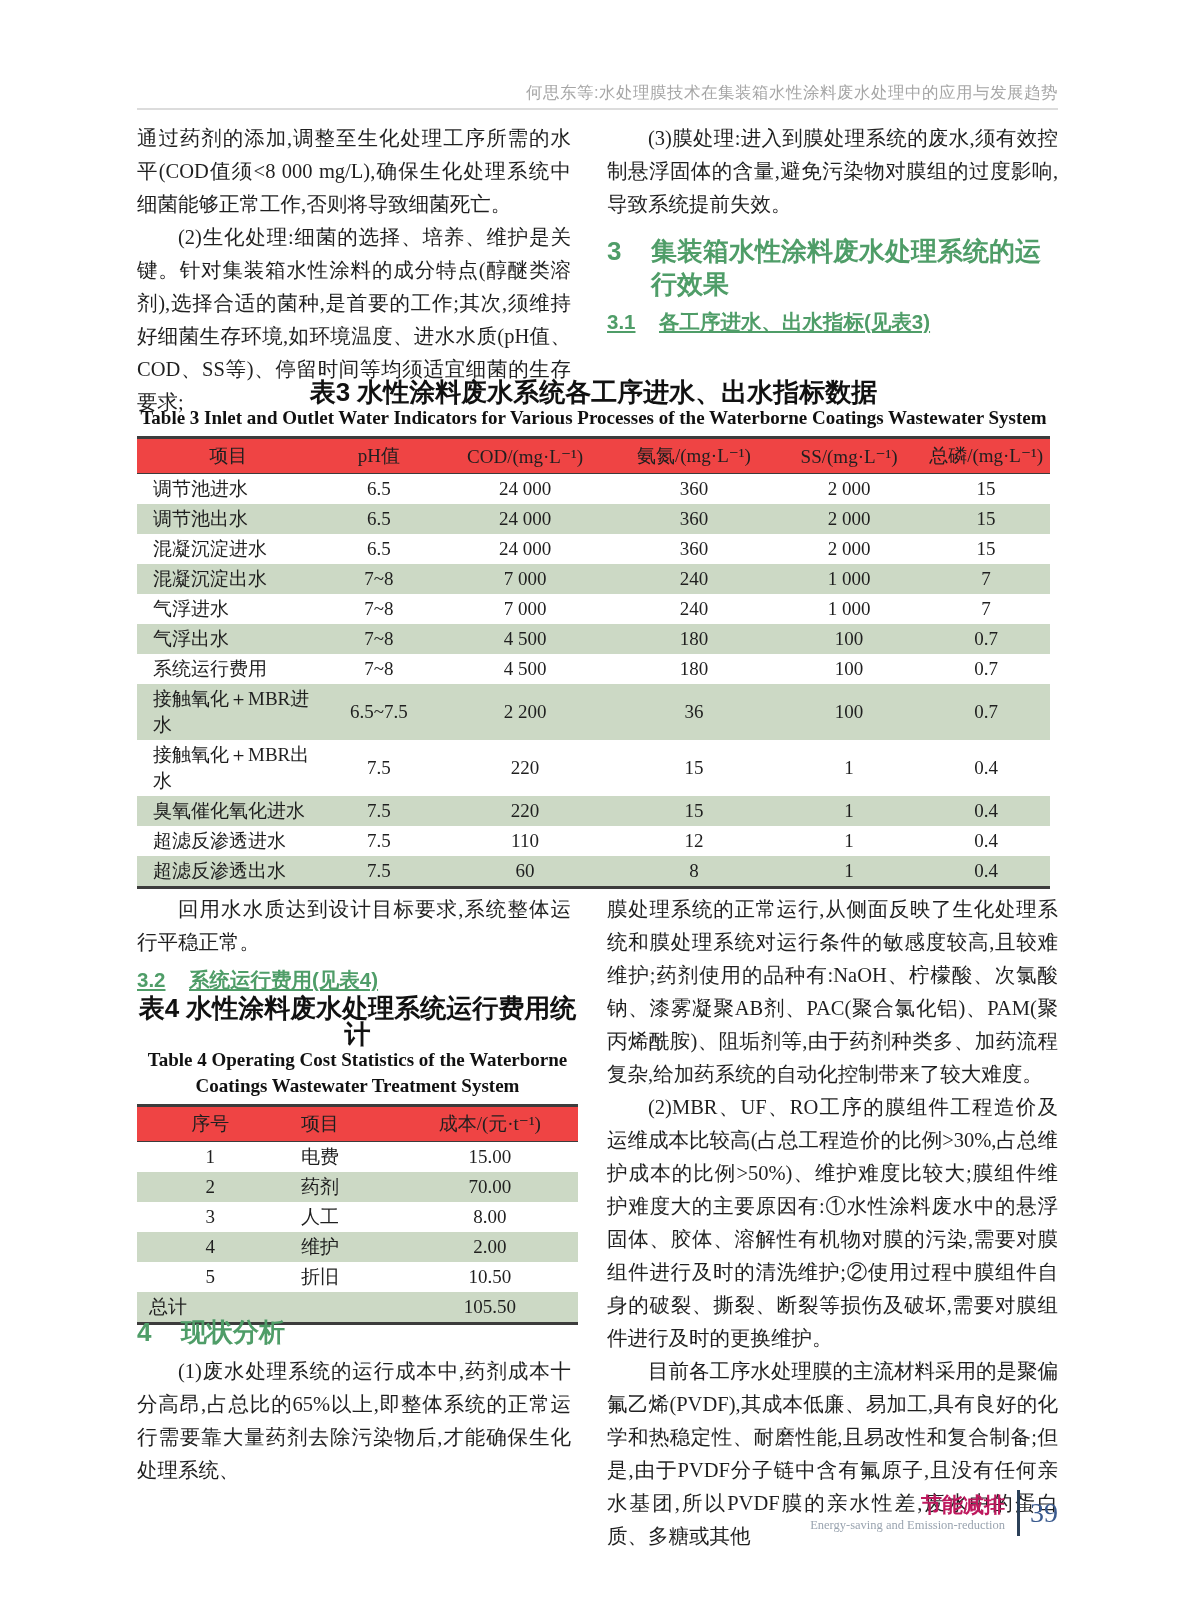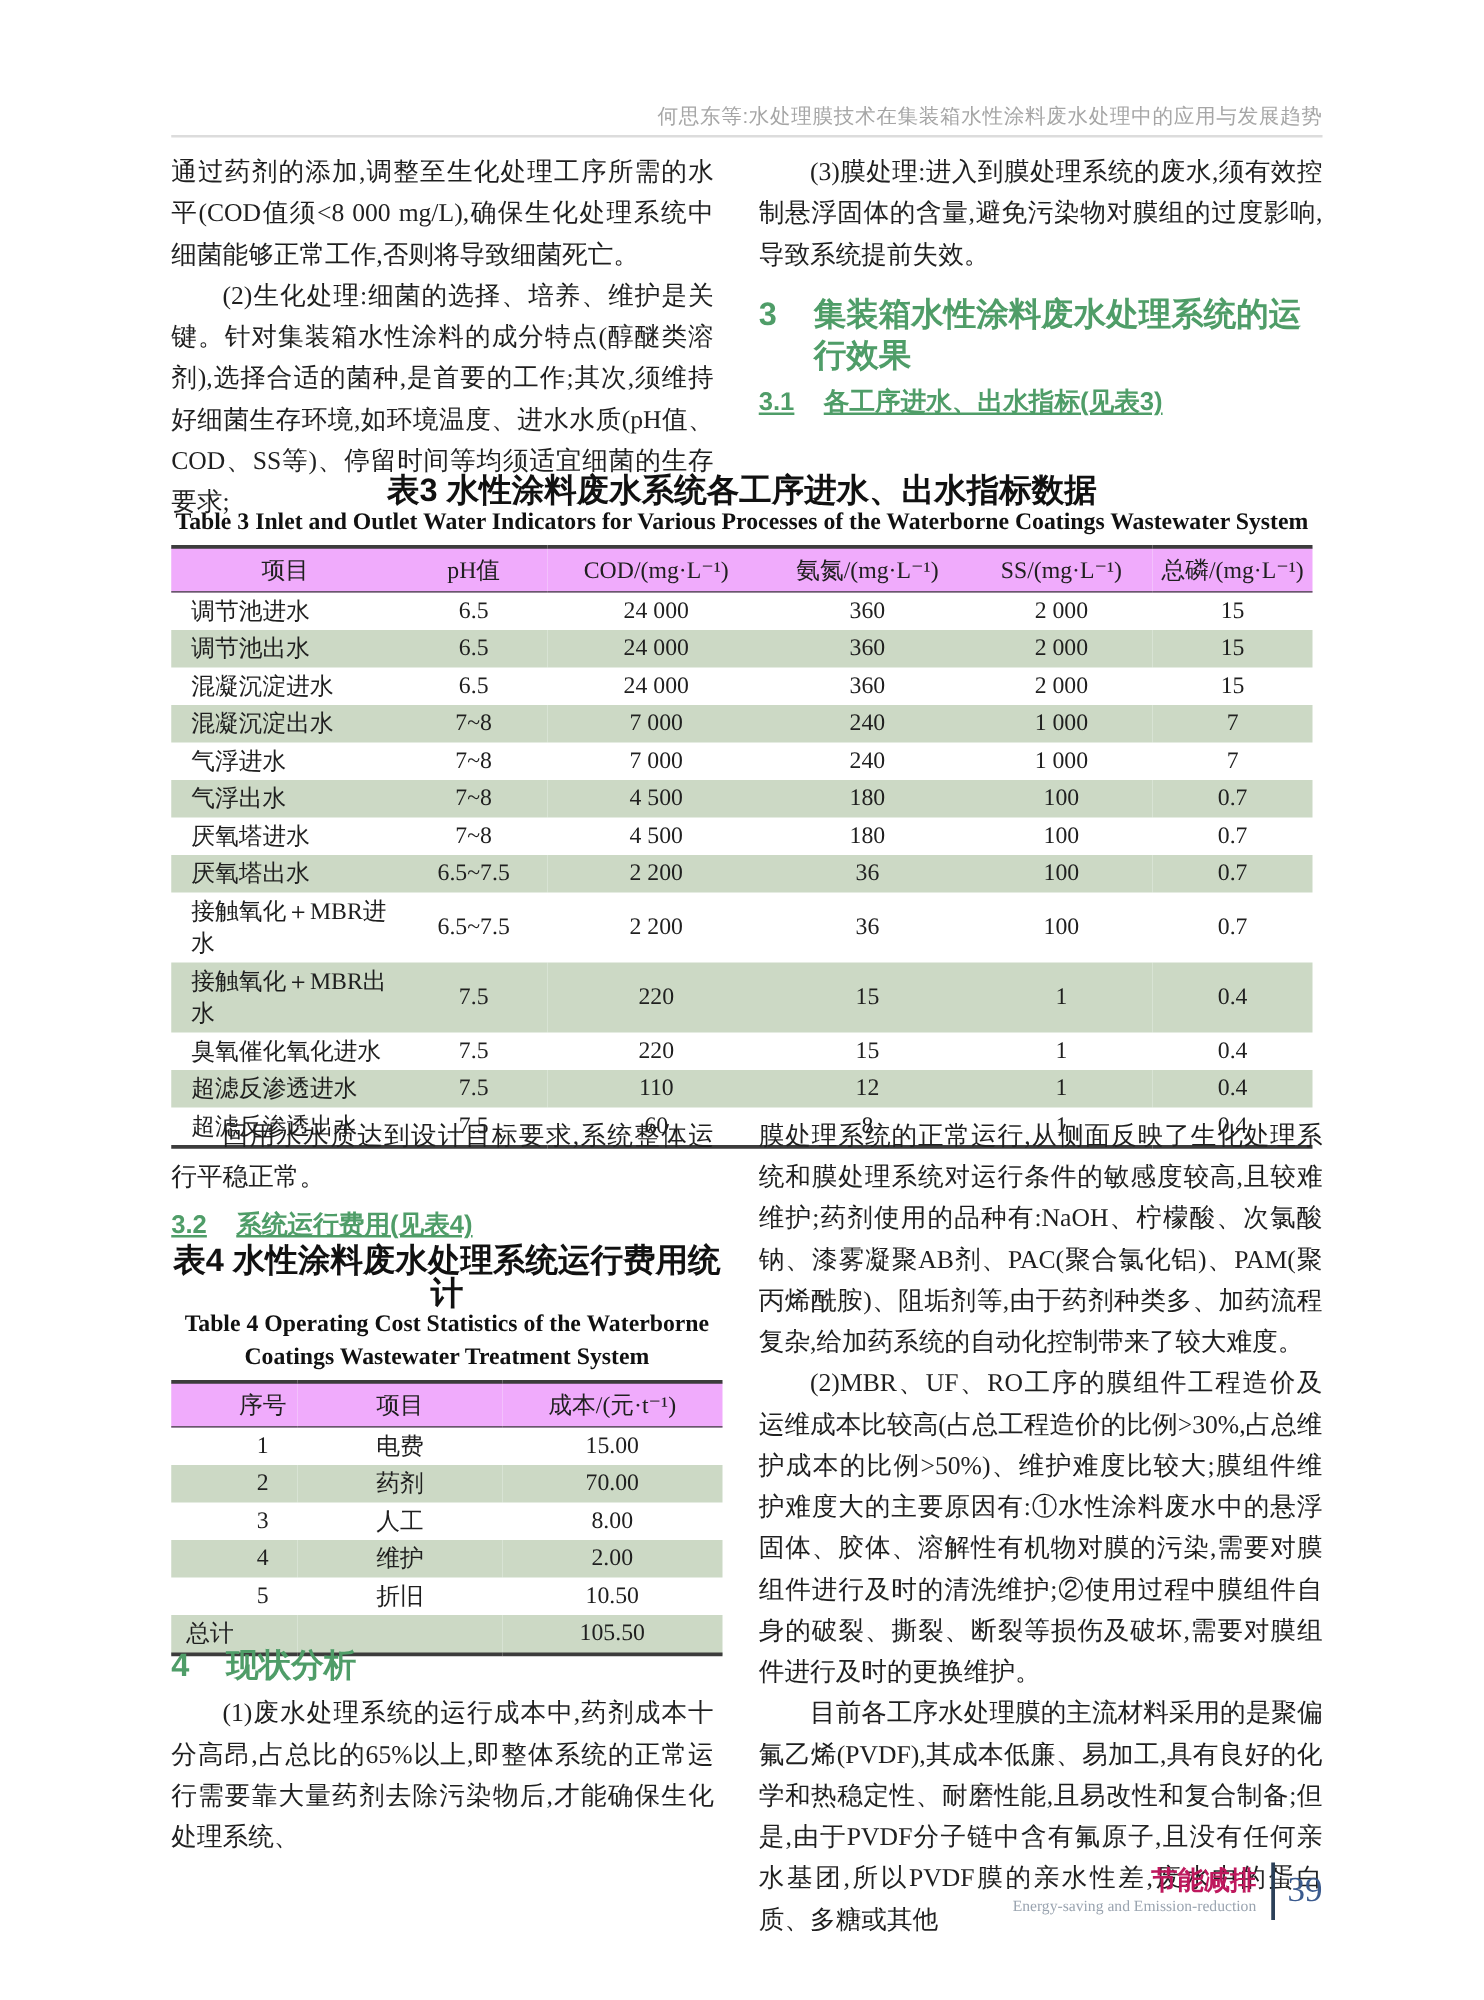--- a/index.html
+++ b/index.html
@@ -42,21 +42,21 @@
   .tbl-block{position:absolute;}
   #table3-block{left:137px;top:379px;width:913px;}
   #table4-block{left:137px;top:995px;width:441px;}
   .cap-zh{
     text-align:center;font-family:"Liberation Sans","DejaVu Sans",sans-serif;
     font-weight:bold;font-size:26px;line-height:26px;color:#111;
   }
   .cap-en{text-align:center;font-weight:bold;font-size:19px;line-height:26px;color:#111;}
   table{width:100%;border-collapse:collapse;margin-top:5px;font-size:19px;color:#1f1f1f;}
   thead th{
-    font-weight:normal;background:#f0abfc;text-align:center;
+    font-weight:normal;background:#ef4444;text-align:center;
     padding:4px 2px;border-top:3px solid #3c3c3c;border-bottom:1.5px solid #3c3c3c;
   }
   tbody td{text-align:center;padding:2px 2px;height:23.5px;}
   tbody tr:nth-child(even){background:#ccd9c5;}
   table.t3 tbody tr:last-child td, table.t4 tbody tr:last-child td{border-bottom:3px solid #3c3c3c;}
   table.t3 td:first-child, table.t3 th:first-child{width:20%;}
   table.t3 td:first-child{text-align:left;padding-left:16px;}
   table.t3 th:nth-child(2),table.t3 td:nth-child(2){width:13%;}
   table.t3 th:nth-child(3),table.t3 td:nth-child(3){width:19%;}
   table.t3 th:nth-child(4),table.t3 td:nth-child(4){width:18%;}
@@ -162,32 +162,24 @@
           </tr>
           <tr>
             <td>气浮出水</td>
             <td>7~8</td>
             <td>4 500</td>
             <td>180</td>
             <td>100</td>
             <td>0.7</td>
           </tr>
           <tr>
-            <td>厌氧塔进水</td>
+            <td>系统运行费用</td>
             <td>7~8</td>
             <td>4 500</td>
             <td>180</td>
-            <td>100</td>
-            <td>0.7</td>
-          </tr>
-          <tr>
-            <td>厌氧塔出水</td>
-            <td>6.5~7.5</td>
-            <td>2 200</td>
-            <td>36</td>
             <td>100</td>
             <td>0.7</td>
           </tr>
           <tr>
             <td>接触氧化＋MBR进水</td>
             <td>6.5~7.5</td>
             <td>2 200</td>
             <td>36</td>
             <td>100</td>
             <td>0.7</td>

